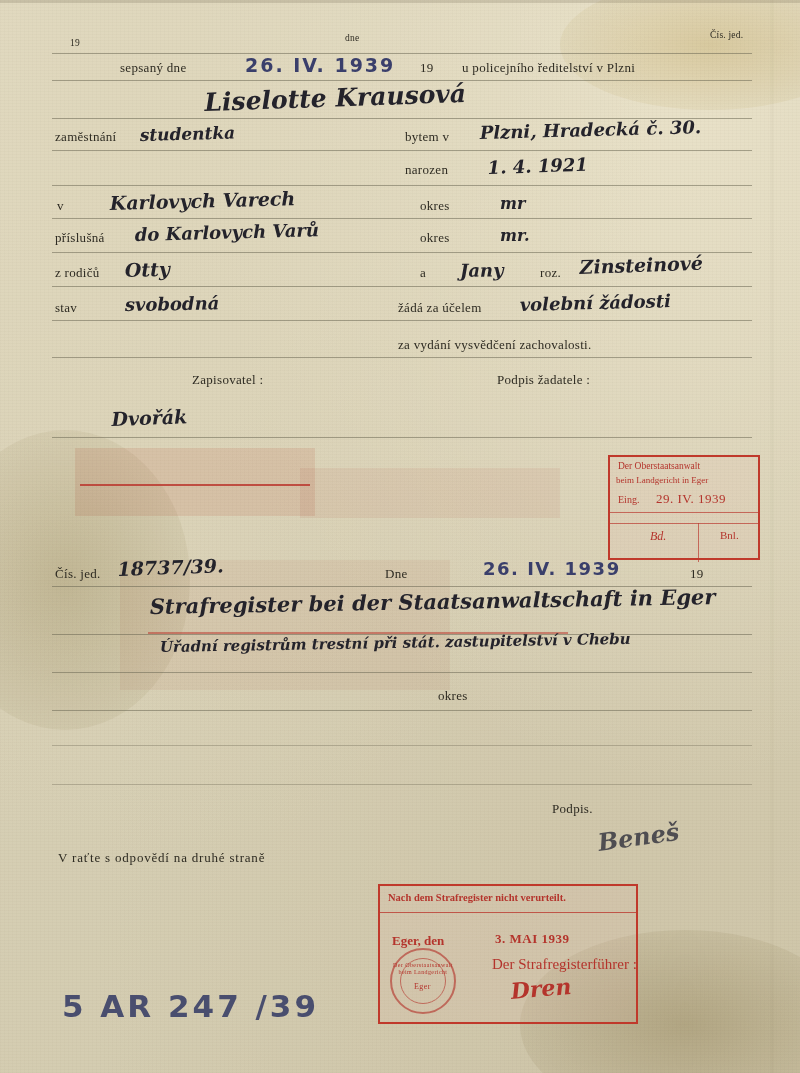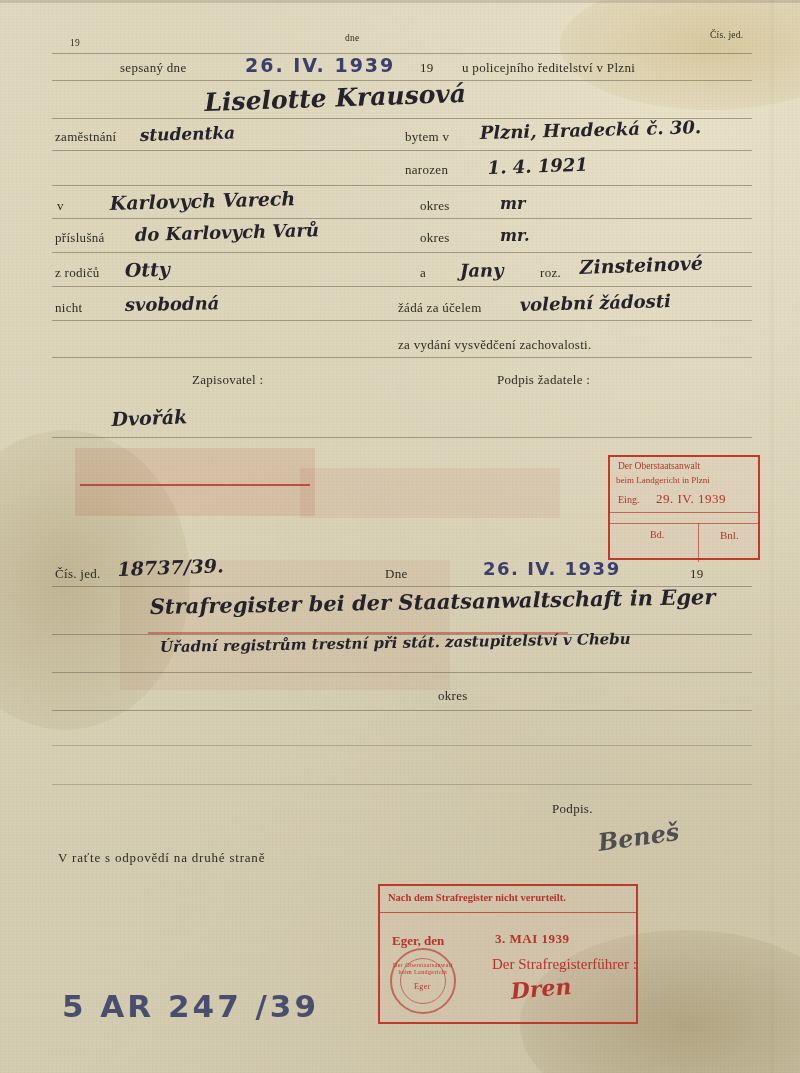--- a/index.html
+++ b/index.html
@@ -124,21 +124,21 @@
   <div class="rule" style="left:52px;top:252px;width:700px;"></div>
 
   <div class="pr" style="left:55px;top:265px;">z rodičů</div>
   <div class="hw ink-dark" style="left:125px;top:259px;font-size:19px;transform:rotate(-1.5deg);">Otty</div>
   <div class="pr" style="left:420px;top:265px;">a</div>
   <div class="hw ink-dark" style="left:460px;top:260px;font-size:18px;transform:rotate(-1deg);">Jany</div>
   <div class="pr" style="left:540px;top:265px;">roz.</div>
   <div class="hw ink-dark" style="left:580px;top:256px;font-size:19px;transform:rotate(-2deg);">Zinsteinové</div>
   <div class="rule" style="left:52px;top:286px;width:700px;"></div>
 
-  <div class="pr" style="left:55px;top:300px;">nicht</div>
+  <div class="pr" style="left:55px;top:300px;">stav</div>
   <div class="hw ink-dark" style="left:125px;top:294px;font-size:18px;transform:rotate(-1deg);">svobodná</div>
   <div class="pr" style="left:398px;top:300px;">žádá za účelem</div>
   <div class="hw ink-dark" style="left:520px;top:294px;font-size:18px;transform:rotate(-1.5deg);">volební žádosti</div>
   <div class="rule" style="left:52px;top:320px;width:700px;"></div>
 
   <div class="pr" style="left:398px;top:337px;">za vydání vysvědčení zachovalosti.</div>
   <div class="rule" style="left:52px;top:357px;width:700px;"></div>
 
   <div class="pr" style="left:192px;top:372px;">Zapisovatel :</div>
   <div class="pr" style="left:497px;top:372px;">Podpis žadatele :</div>
@@ -146,24 +146,24 @@
   <div class="rule" style="left:52px;top:437px;width:700px;"></div>
 
   <div class="redsmear" style="left:75px;top:448px;width:240px;height:68px;opacity:.55;"></div>
   <div class="redsmear" style="left:300px;top:468px;width:260px;height:50px;opacity:.35;"></div>
   <div class="redsmear" style="left:120px;top:560px;width:330px;height:130px;opacity:.3;"></div>
   <div class="redline" style="left:80px;top:484px;width:230px;"></div>
   <div class="redline" style="left:148px;top:632px;width:420px;height:2px;opacity:.55;"></div>
 
   <div class="stampbox" style="left:608px;top:455px;width:152px;height:105px;">
     <div class="stamptext" style="left:8px;top:4px;font-size:9.5px;">Der Oberstaatsanwalt</div>
-    <div class="stamptext" style="left:6px;top:18px;font-size:9px;">beim Landgericht in Plzni</div>
+    <div class="stamptext" style="left:6px;top:18px;font-size:9px;">beim Landgericht in Eger</div>
     <div class="stamptext" style="left:8px;top:37px;font-size:10px;">Eing.</div>
     <div class="stamptext" style="left:46px;top:34px;font-size:13px;letter-spacing:.5px;">29. IV. 1939</div>
-    <div class="stamptext" style="left:40px;top:72px;font-size:10px;">Bd.</div>
+    <div class="stamptext" style="left:40px;top:72px;font-size:12px;font-style:italic;">Bd.</div>
     <div class="stamptext" style="left:110px;top:72px;font-size:11px;">Bnl.</div>
     <div style="position:absolute;left:0;top:55px;width:100%;height:1px;background:#bb3a30;opacity:.7;"></div>
     <div style="position:absolute;left:0;top:66px;width:100%;height:1px;background:#bb3a30;opacity:.7;"></div>
     <div style="position:absolute;left:88px;top:66px;width:1px;height:39px;background:#bb3a30;opacity:.7;"></div>
   </div>
 
 
   <div class="pr" style="left:55px;top:566px;">Čís. jed.</div>
   <div class="hw ink-dark" style="left:118px;top:558px;font-size:19px;transform:rotate(-2deg);">18737/39.</div>
   <div class="pr" style="left:385px;top:566px;">Dne</div>

